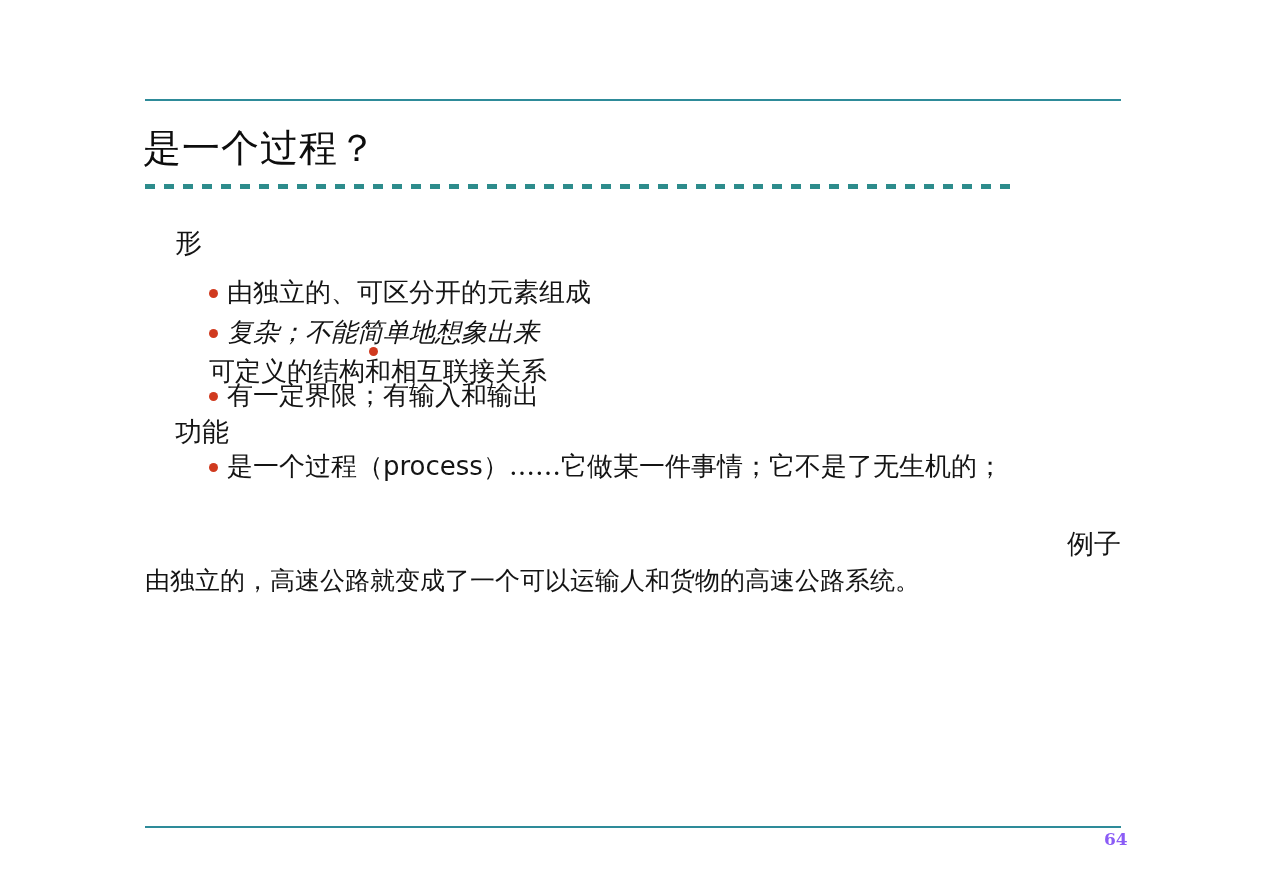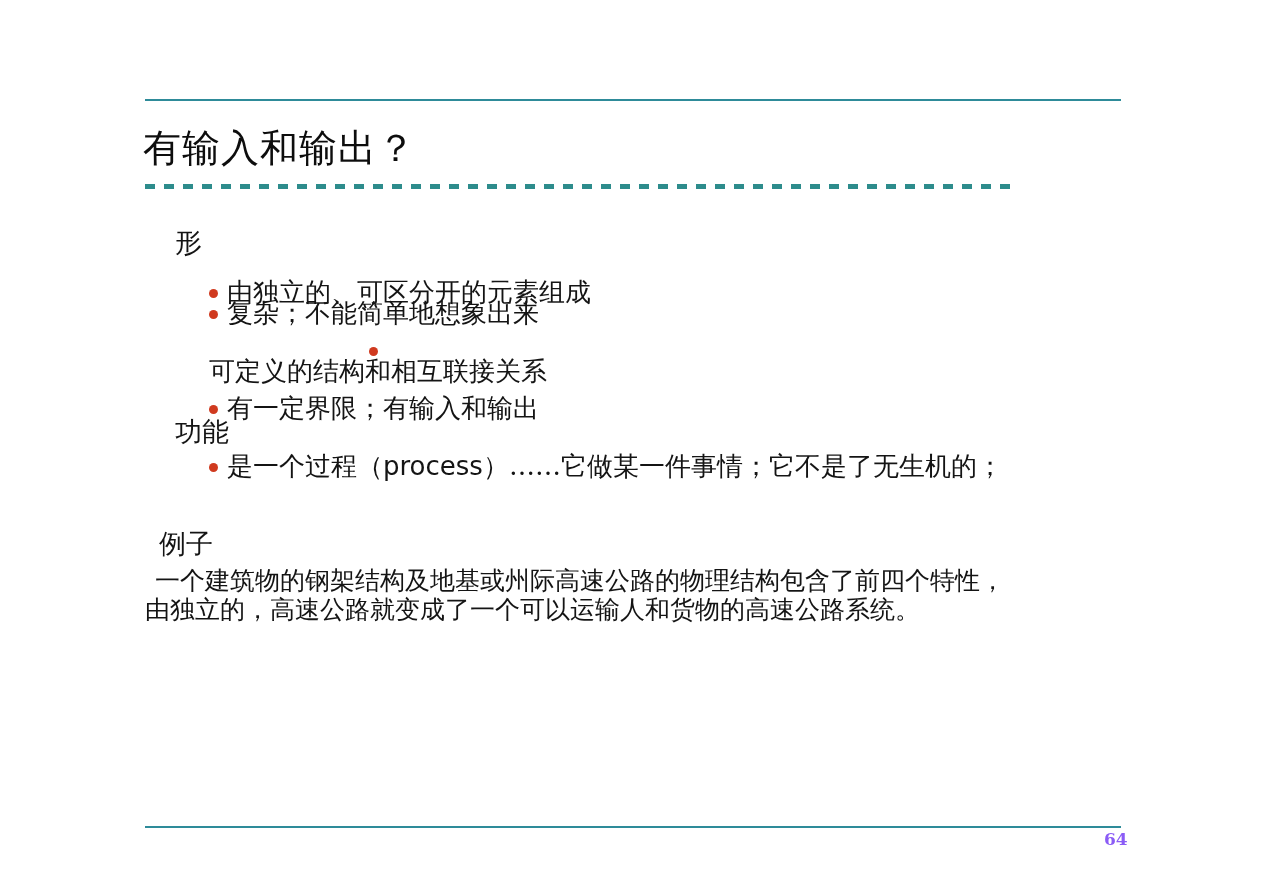--- a/index.html
+++ b/index.html
@@ -32,33 +32,33 @@
     font-size:27px;line-height:30px;color:#141414;white-space:nowrap;
   }
   .h-shape{top:228px;}
   .h-function{top:417px;}
 
   .bullet-row{
     position:absolute;left:209px;
     display:flex;align-items:center;
     font-size:26px;line-height:30px;white-space:nowrap;color:#141414;
   }
-  .b0{top:277px;} .b1{top:298px;} .b2{top:345px;flex-direction:column;} .b3{top:380px;margin-top:13px;} .b4{top:451px;text-align:center;}
+  .b0{top:277px;} .b1{top:317px;font-style:italic;} .b2{top:345px;flex-direction:column;} .b3{top:380px;} .b4{top:451px;text-align:center;}
   .bullet-dot{
     width:9px;height:9px;border-radius:50%;
     background:#d03a1f;flex:0 0 9px;margin-right:9px;margin-top:2px;
   }
   .kw{
     font-family:"DejaVu Sans","Liberation Sans",sans-serif;
     font-size:26px;
   }
 
   .example-heading{
-    position:absolute;left:159px;top:526px;width:976px;
-    text-align:left;font-size:27px;color:#141414;
+    position:absolute;left:145px;top:526px;width:976px;
+    text-align:right;font-size:27px;color:#141414;
   }
   .example-para{
     position:absolute;left:145px;top:566px;width:990px;
     font-size:25px;line-height:29px;color:#141414;
   }
   .para-line{white-space:nowrap;}
   .para-line.first{text-indent:10px;}
 
   .bottom-rule{
     position:absolute;left:145px;top:826px;width:976px;height:2px;
@@ -69,21 +69,21 @@
     font-size:17px;font-weight:bold;color:#8b5cf6;
   }
 </style>
 </head>
 <body>
 
 <div class="slide">
 
   <div class="top-rule"></div>
 
-  <div class="slide-title">有输入和输出？</div>
+  <div class="slide-title">是一个过程？</div>
 
   <div class="dashed-rule"></div>
 
   <div class="outline-heading h-shape">形</div>
 
   <div class="bullet-row b0">
     <span class="bullet-dot"></span>
     <span>由独立的、可区分开的元素组成</span>
   </div>
   <div class="bullet-row b1">
@@ -102,21 +102,20 @@
   <div class="outline-heading h-function">功能</div>
 
   <div class="bullet-row b4">
     <span class="bullet-dot"></span>
     <span><span>是一个过程（</span><span class="kw">process</span><span>）……它做某一件事情；它不是了无生机的；</span></span>
   </div>
 
   <div class="example-heading">例子</div>
 
   <div class="example-para">
-    <div class="para-line first">一个建筑物的钢架结构及地基或州际高速公路的物理结构包含了前四个特性，</div>
     <div class="para-line">由独立的，高速公路就变成了一个可以运输人和货物的高速公路系统。</div>
   </div>
 
   <div class="bottom-rule"></div>
 
   <div class="page-number">64</div>
 
 </div>
 
 </body></html>

